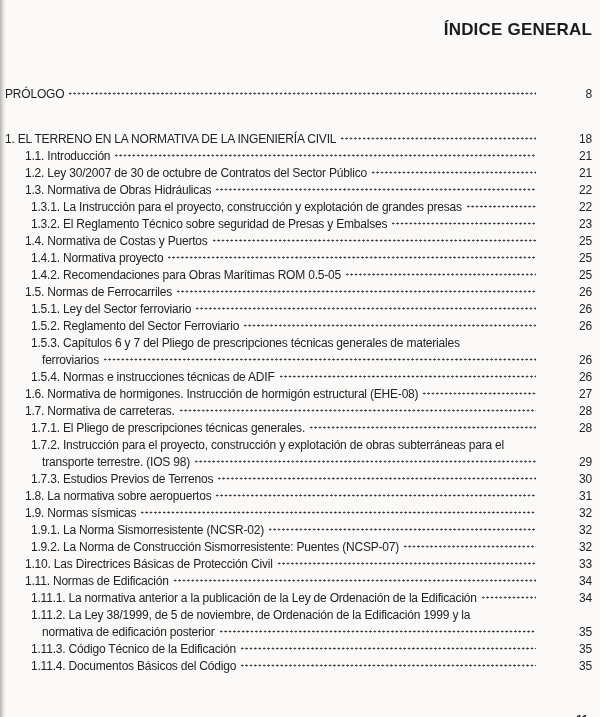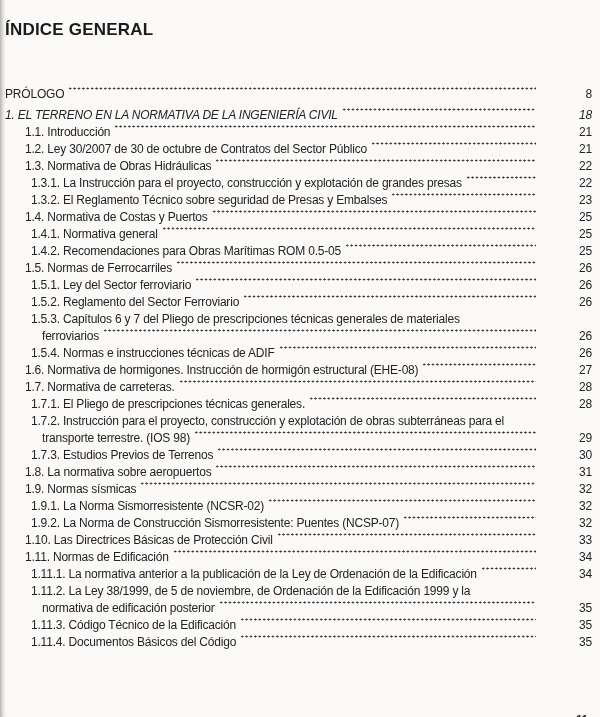--- a/index.html
+++ b/index.html
@@ -13,35 +13,36 @@
   }
   
   .scan-edge {
     position: absolute; left: 0; top: 0; bottom: 0; width: 6px;
     background: linear-gradient(to right, rgba(80,78,74,0.40), rgba(80,78,74,0.12) 55%, rgba(80,78,74,0));
     pointer-events: none;
   }
   .page { padding: 20px 8px 0 5px; }
   .title {
     margin: 0 0 46px 0;
+    text-align: right;
     font-size: 17px;
     font-weight: bold;
     line-height: 20px;
     letter-spacing: 0.2px;
     color: #1b1b1b;
   }
   .toc { display: block; }
   .toc-row {
     display: flex;
-    align-items: flex-start;
+    align-items: center;
     line-height: 17px;
     font-size: 12px;
     letter-spacing: -0.2px;
   }
-  .toc-row.gap { margin-top: 4px; font-style: italic; }
+  .toc-row.gap { margin-top: 28px; }
   .lbl { white-space: nowrap; }
   .lvl0 > .lbl { padding-left: 0; }
   .lvl1 > .lbl { padding-left: 20px; }
   .lvl2 > .lbl { padding-left: 26px; }
   .toc-row.cont > .lbl { padding-left: 37px; }
   .dots {
     flex: 1 1 auto;
     min-width: 8px;
     height: 5px;
     margin: 0 2px 3px 4px;
@@ -102,21 +103,21 @@
         <span class="lbl">1.3.2. El Reglamento Técnico sobre seguridad de Presas y Embalses</span>
         <div class="dots"></div>
         <span class="pnum">23</span>
       </div>
       <div class="toc-row lvl1">
         <span class="lbl">1.4. Normativa de Costas y Puertos</span>
         <div class="dots"></div>
         <span class="pnum">25</span>
       </div>
       <div class="toc-row lvl2">
-        <span class="lbl">1.4.1. Normativa general</span>
+        <span class="lbl">1.4.1. Normativa proyecto</span>
         <div class="dots"></div>
         <span class="pnum">25</span>
       </div>
       <div class="toc-row lvl2">
         <span class="lbl">1.4.2. Recomendaciones para Obras Marítimas ROM 0.5-05</span>
         <div class="dots"></div>
         <span class="pnum">25</span>
       </div>
       <div class="toc-row lvl1">
         <span class="lbl">1.5. Normas de Ferrocarriles</span>

